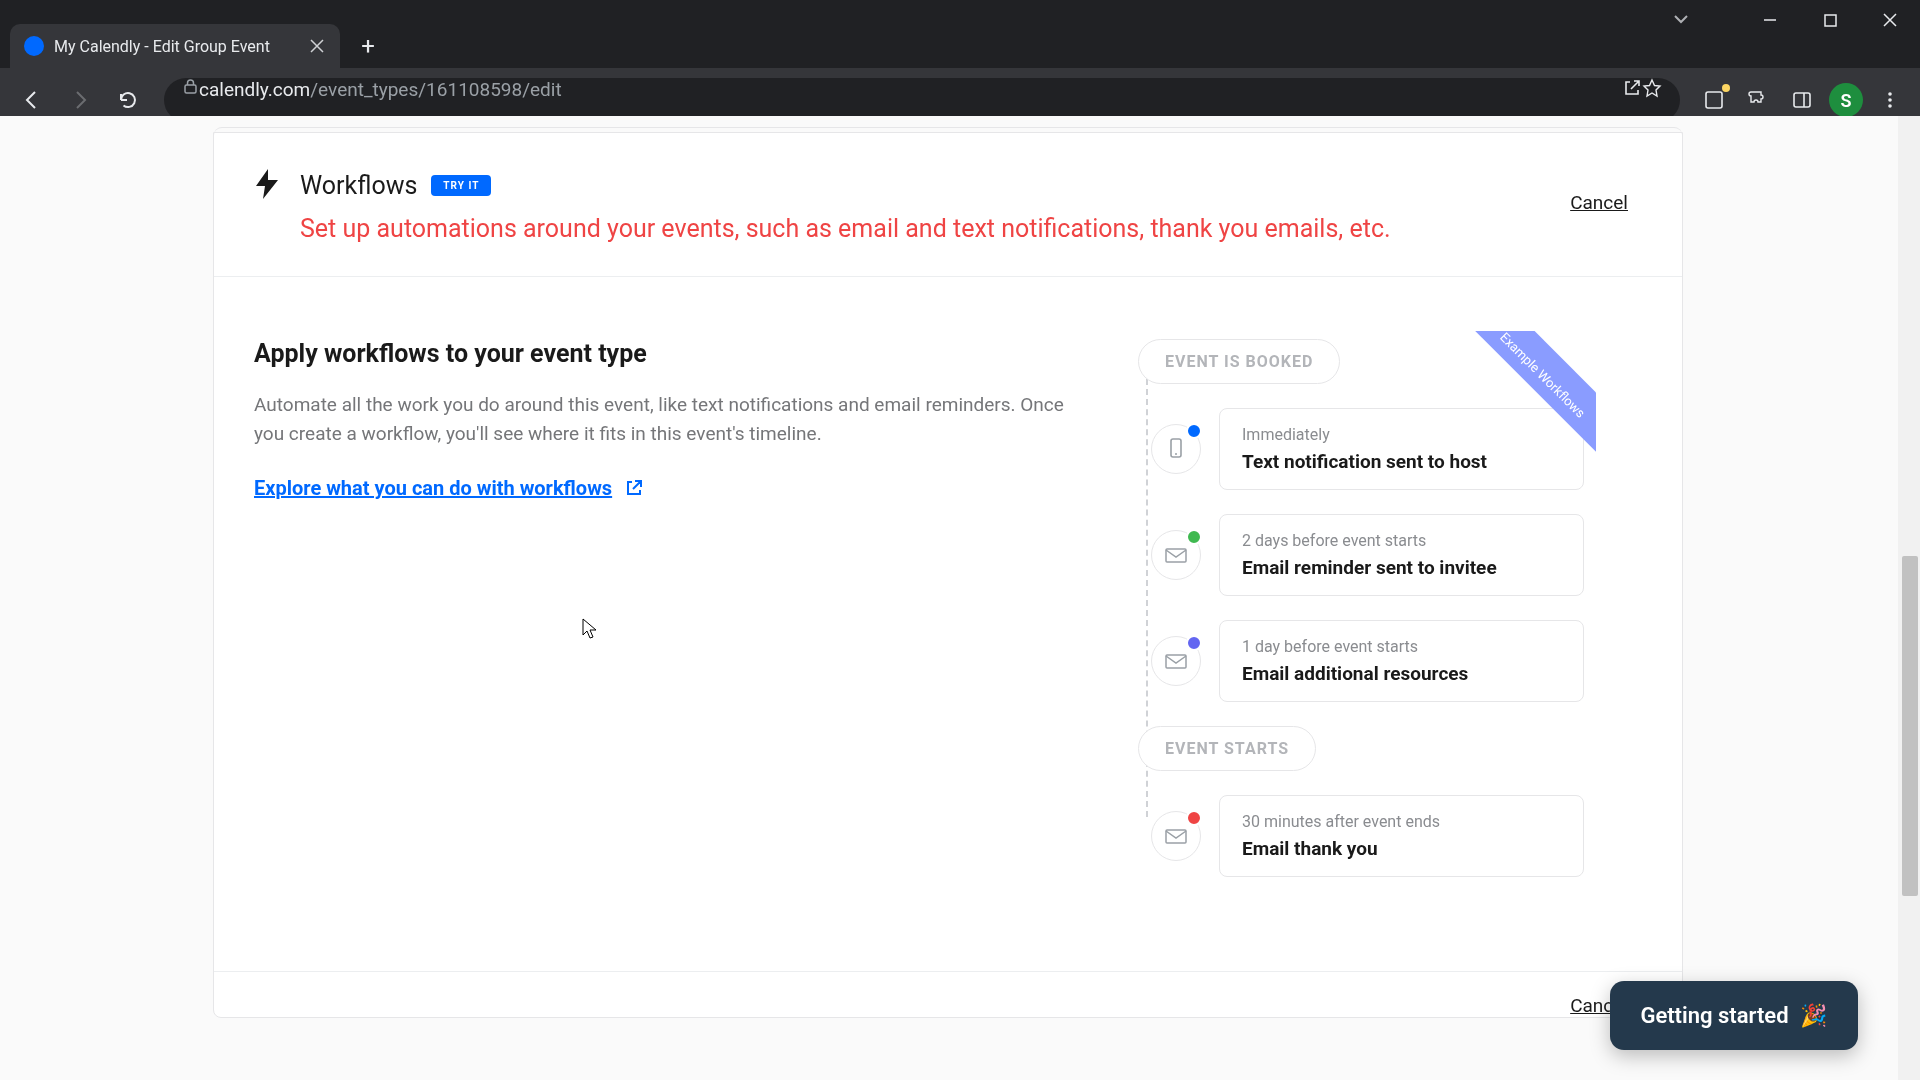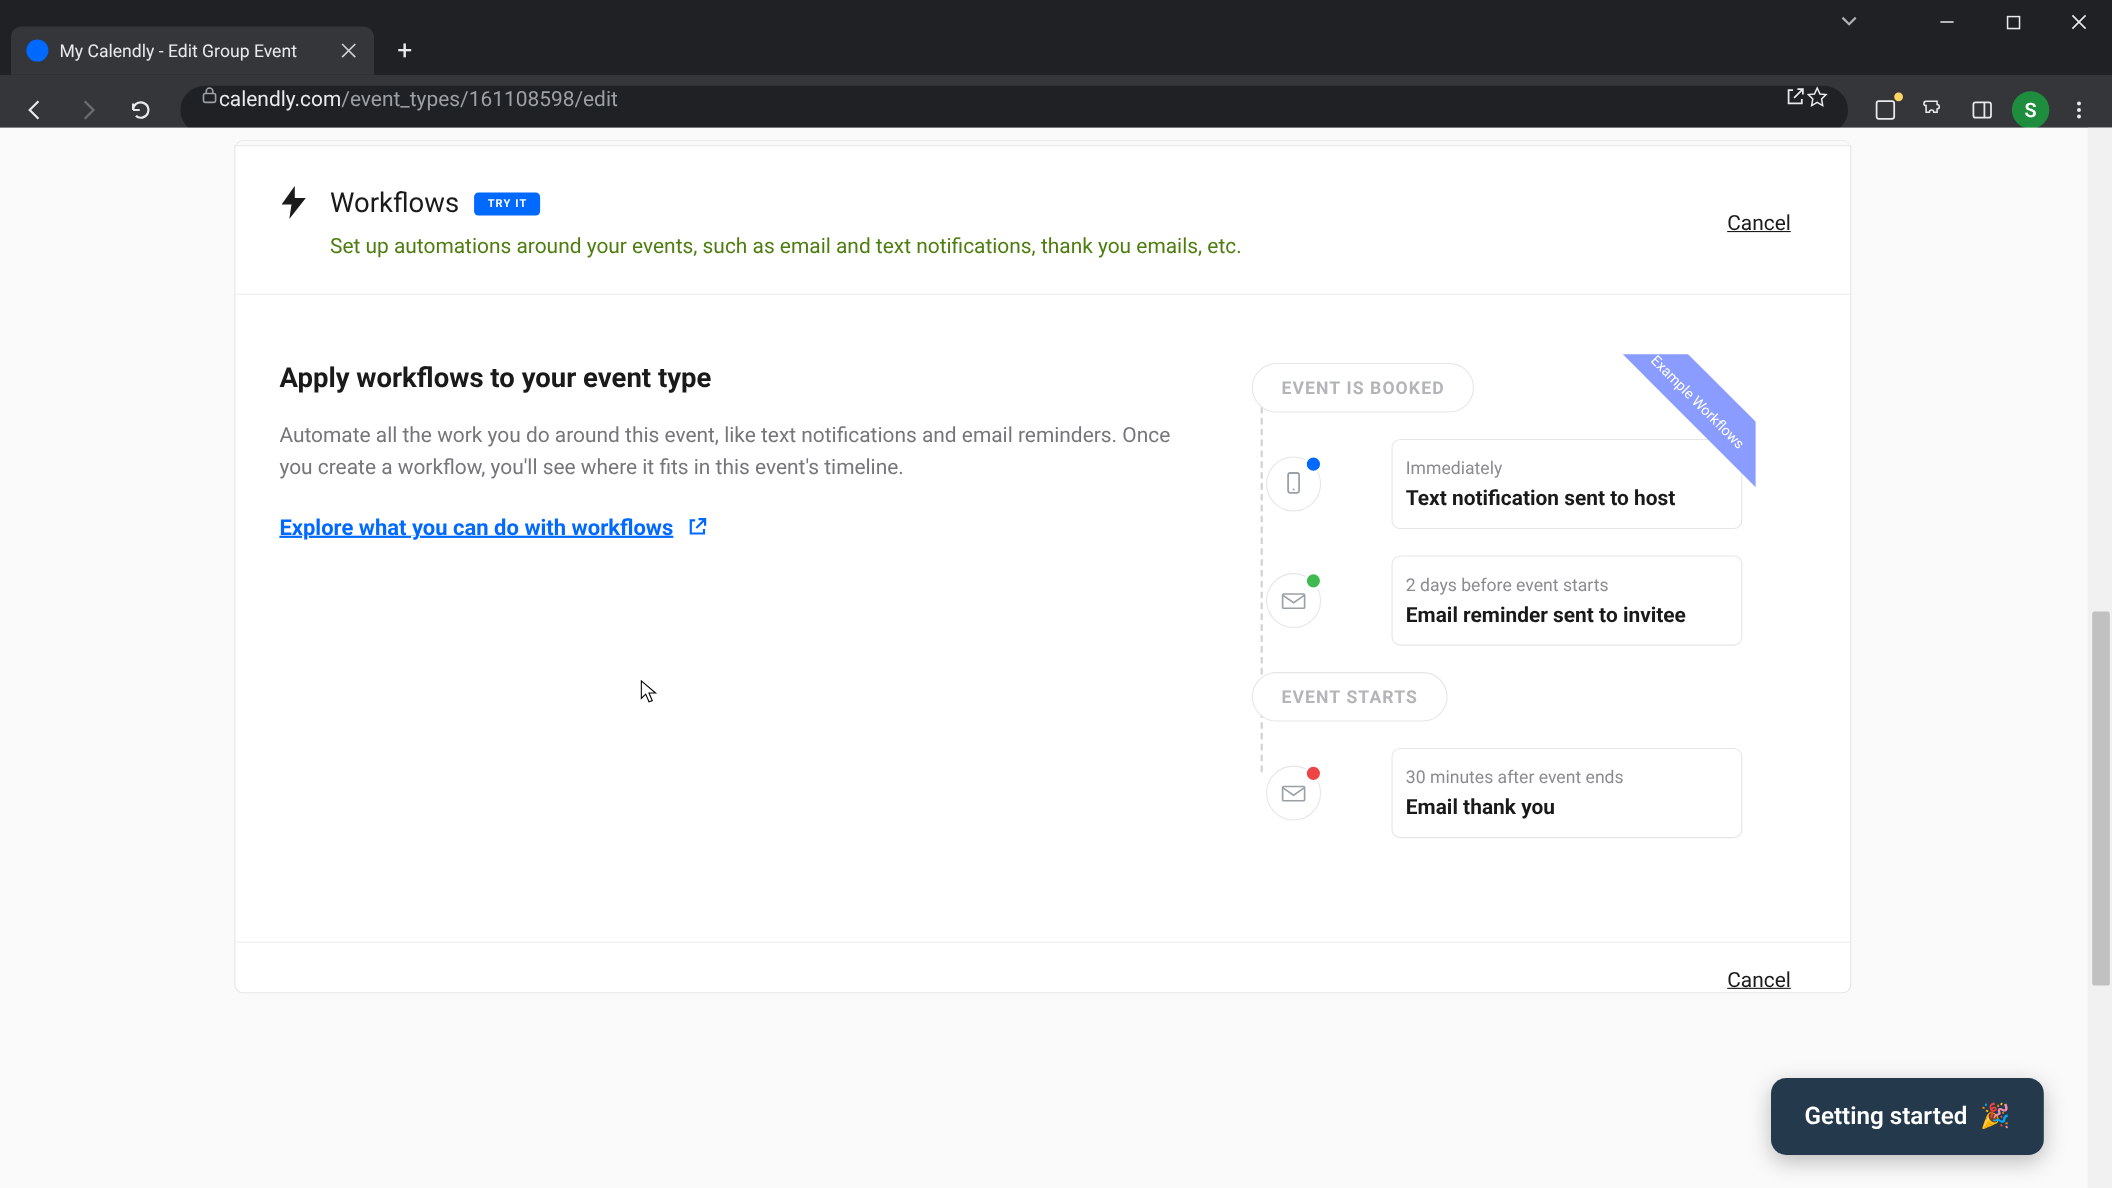--- a/index.html
+++ b/index.html
@@ -39,21 +39,21 @@
   .card { position: absolute; left: 213px; top: 16px; width: 1470px; background: #fff; border: 1px solid #e6e6e8; border-radius: 0 0 8px 8px; }
   .card-top { border-top: 1px solid #e6e6e8; border-radius: 8px; margin-top: -6px; height: 20px; }
   
   .hdr { padding: 24px 40px 28px 40px; border-bottom: 1px solid #eceef0; display: flex; align-items: flex-start; }
   .hdr-left { display: flex; gap: 20px; flex: 1; }
   .bolt { font-size: 30px; color: #1a1a1a; margin-top: -2px; }
   .hdr-text { flex: 1; }
   .hdr-title-row { display: flex; align-items: center; gap: 14px; margin-bottom: 10px; }
   .hdr-title { font-size: 25px; color: #1a1a1a; font-weight: 400; }
   .badge { background: #0069ff; color:#fff; font-size: 10px; font-weight: 700; letter-spacing: 1px; padding: 5px 12px; border-radius: 4px; }
-  .hdr-sub { color: #4d7c0f; font-size: 19px; line-height: 1.5; }
+  .hdr-sub { color: #ef4444; font-size: 25px; line-height: 1.5; }
   .cancel-link { color: #1a1a1a; font-size: 19px; text-decoration: underline; cursor: pointer; margin-top: 20px; margin-right: 14px; }
   
   .body { padding: 62px 40px 70px 40px; display: flex; gap: 40px; }
   .left-col { flex: 1; max-width: 820px; }
   .h2 { font-size: 25px; font-weight: 700; color: #1a1a1a; margin-bottom: 22px; }
   .para { color: #757679; font-size: 19px; line-height: 1.55; margin-bottom: 28px; max-width: 820px; }
   .explore { color: #0069ff; font-size: 20px; font-weight: 700; text-decoration: underline; cursor: pointer; display:inline-flex; align-items:center; gap:12px; }
   .ext-link-ico { display:inline-flex; }
   
   .right-col { width: 470px; position: relative; }
@@ -65,21 +65,21 @@
   .timeline::before { content:""; position:absolute; left: 32px; top: 40px; bottom: 60px; border-left: 2px dashed #d0d2d6; }
   
   .step { display: flex; align-items: center; gap: 18px; margin: 24px 0; position: relative; }
   .step-icon { width: 50px; height: 50px; background: #fff; border: 1px solid #e6e6e8; border-radius: 50%; display:flex; align-items:center; justify-content:center; z-index: 2; position: relative; flex-shrink:0; margin-left: 7px; }
   .step-icon svg { width: 26px; height: 26px; }
   .icon-dot { position:absolute; top:-2px; right:-2px; width:16px; height:16px; border-radius:50%; border:2px solid #fff; }
   .dot-blue { background:#0069ff; }
   .dot-green { background:#3fb950; }
   .dot-purple { background:#6366f1; }
   .dot-red { background:#ef4444; }
-  .step-card { flex: 1; background: #fff; border: 1px solid #e6e6e8; border-radius: 8px; padding: 16px 12px; margin-left: 46px; }
+  .step-card { flex: 1; background: #fff; border: 1px solid #e6e6e8; border-radius: 8px; padding: 16px 22px; }
   .step-when { color: #8a8c90; font-size: 16px; margin-bottom: 6px; }
   .step-what { color: #1a1a1a; font-size: 19px; font-weight: 700; }
   
   .pill-wrap { position: relative; z-index:2; }
   .pill-wrap.first { margin-left: -6px; }
   .pill-wrap.mid { margin: 12px 0 12px -6px; }
   
   .footer-bar { border-top: 1px solid #eceef0; padding: 22px 54px 0 0; text-align: right; }
   .footer-cancel { color: #1a1a1a; font-size: 19px; text-decoration: underline; cursor: pointer; }
   
@@ -252,20 +252,33 @@
                   <path d="M3 8 L13 15 L23 8" stroke="#9aa0a6" stroke-width="1.5" fill="none"></path>
                 </svg>
               <span class="icon-dot dot-green"></span>
             </div>
             <div class="step-card">
               <div class="step-when">2 days before event starts</div>
               <div class="step-what">Email reminder sent to invitee</div>
             </div>
           </div>
 
+          <div class="step">
+            <div class="step-icon">
+              <svg viewBox="0 0 26 26">
+                  <rect x="3" y="7" width="20" height="13" rx="1" stroke="#9aa0a6" stroke-width="1.5" fill="none"></rect>
+                  <path d="M3 8 L13 15 L23 8" stroke="#9aa0a6" stroke-width="1.5" fill="none"></path>
+                </svg>
+              <span class="icon-dot dot-purple"></span>
+            </div>
+            <div class="step-card">
+              <div class="step-when">1 day before event starts</div>
+              <div class="step-what">Email additional resources</div>
+            </div>
+          </div>
 
           <div class="pill-wrap mid"><span class="pill">EVENT STARTS</span></div>
 
           <div class="step">
             <div class="step-icon">
               <svg viewBox="0 0 26 26">
                   <rect x="3" y="7" width="20" height="13" rx="1" stroke="#9aa0a6" stroke-width="1.5" fill="none"></rect>
                   <path d="M3 8 L13 15 L23 8" stroke="#9aa0a6" stroke-width="1.5" fill="none"></path>
                 </svg>
               <span class="icon-dot dot-red"></span>

